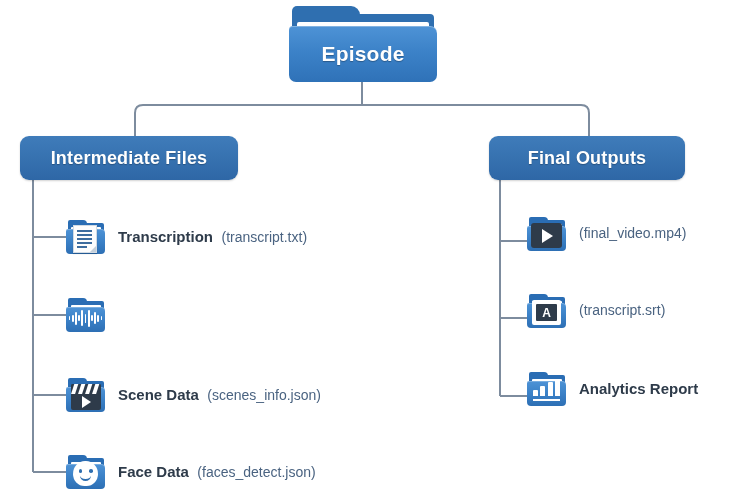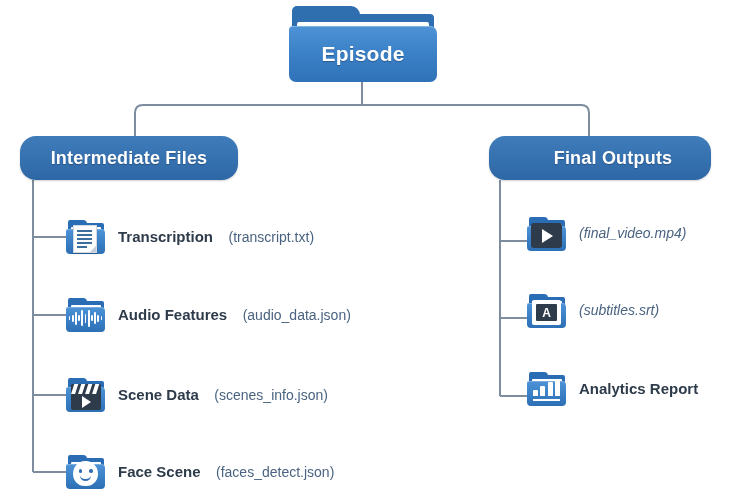--- a/index.html
+++ b/index.html
@@ -74,35 +74,35 @@
     font-weight: bold;
     letter-spacing: 0.2px;
     text-shadow: 0 1px 1px rgba(0,0,0,0.28);
   }
 
   
   .cat-box {
     position: absolute;
     height: 44px;
     background: linear-gradient(180deg, #3f7cba 0%, #2e67a6 100%);
-    border-radius: 16px;
+    border-radius: 9px;
     display: flex;
     align-items: center;
     justify-content: center;
     box-shadow: 0 1px 2px rgba(0,0,0,0.18);
   }
   .cat-box span {
     color: #ffffff;
     font-size: 18px;
     font-weight: bold;
     letter-spacing: 0.2px;
     text-shadow: 0 1px 1px rgba(0,0,0,0.25);
   }
   #cat-left  { left: 20px;  top: 132px; width: 218px; }
-  #cat-right { left: 489px; top: 132px; width: 196px; padding-left: 26px; }
+  #cat-right { left: 489px; top: 132px; width: 196px; }
 
   
   .leaf {
     position: absolute;
     display: flex;
     align-items: center;
   }
   .leaf .icon-wrap {
     position: relative;
     width: 40px; height: 36px;
@@ -118,23 +118,23 @@
     font-weight: bold;
     white-space: nowrap;
   }
   .t-file {
     color: #4a6381;
     font-size: 14px;
     font-weight: normal;
     white-space: nowrap;
   }
   .one-line .t-name, .one-line .t-file { display: inline; }
-  .one-line .t-file { margin-left: 11px; }
+  .one-line .t-file { margin-left: 4px; }
   .two-line .t-name { display: block; }
-  .two-line .t-file { display: block; font-style: italic; }
+  .two-line .t-file { display: block; }
 
   
   .fld { position: absolute; left: 0; top: 0; width: 40px; height: 36px; }
   .fld .f-tab {
     position: absolute; left: 2px; top: 1px;
     width: 19px; height: 6px;
     background: #2a6db4; border-radius: 2px 4px 0 0;
   }
   .fld .f-back {
     position: absolute; left: 2px; top: 4px;
@@ -357,24 +357,20 @@
             <b style="height:16px;"></b>
             <b style="height:9px;"></b>
           <b style="height:17px;"></b>
             <b style="height:6px;"></b>
             <b style="height:12px;"></b>
           <b style="height:7px;"></b>
             <b style="height:4px;"></b>
         </div>
       </div>
     </div>
-    <div class="txt">
-      <span class="t-name">Audio Features</span>
-      <span class="t-file">(audio_data.json)</span>
-    </div>
   </div>
 
   <div class="leaf one-line" style="left:66px; top:373px;align-items:center;">
     <div class="icon-wrap">
       <div class="fld">
         <div class="f-tab"></div>
           <div class="f-back"></div>
         <div class="f-gapline"></div>
           <div class="f-front"></div>
       </div>
@@ -402,21 +398,21 @@
         <div class="f-gapline"></div>
           <div class="f-front"></div>
       </div>
       <div class="face">
         <span class="eye l"></span>
           <span class="eye r"></span>
         <span class="mouth"></span>
       </div>
     </div>
     <div class="txt">
-      <span class="t-name">Face Scene</span>
+      <span class="t-name">Face Data</span>
       <span class="t-file">(faces_detect.json)</span>
     </div>
   </div>
 
   <div class="leaf two-line" style="left:527px; top:212px;">
     <div class="icon-wrap">
       <div class="fld">
         <div class="f-tab"></div>
           <div class="f-back"></div>
         <div class="f-gapline"></div>
@@ -437,21 +433,21 @@
         <div class="f-tab"></div>
           <div class="f-back"></div>
         <div class="f-gapline"></div>
           <div class="f-front"></div>
       </div>
       <div class="ccbox">
           <div class="inner">A</div>
         </div>
     </div>
     <div class="txt">
-      <span class="t-file">(subtitles.srt)</span>
+      <span class="t-file">(transcript.srt)</span>
     </div>
   </div>
 
   <div class="leaf two-line" style="left:527px; top:367px;justify-content:center;">
     <div class="icon-wrap">
       <div class="fld">
         <div class="f-tab"></div>
           <div class="f-back"></div>
         <div class="f-gapline"></div>
           <div class="f-front"></div>

